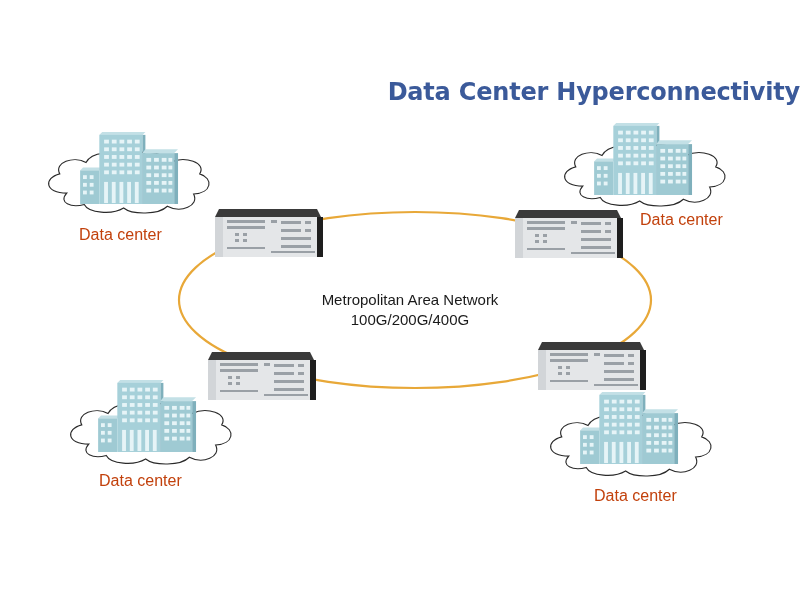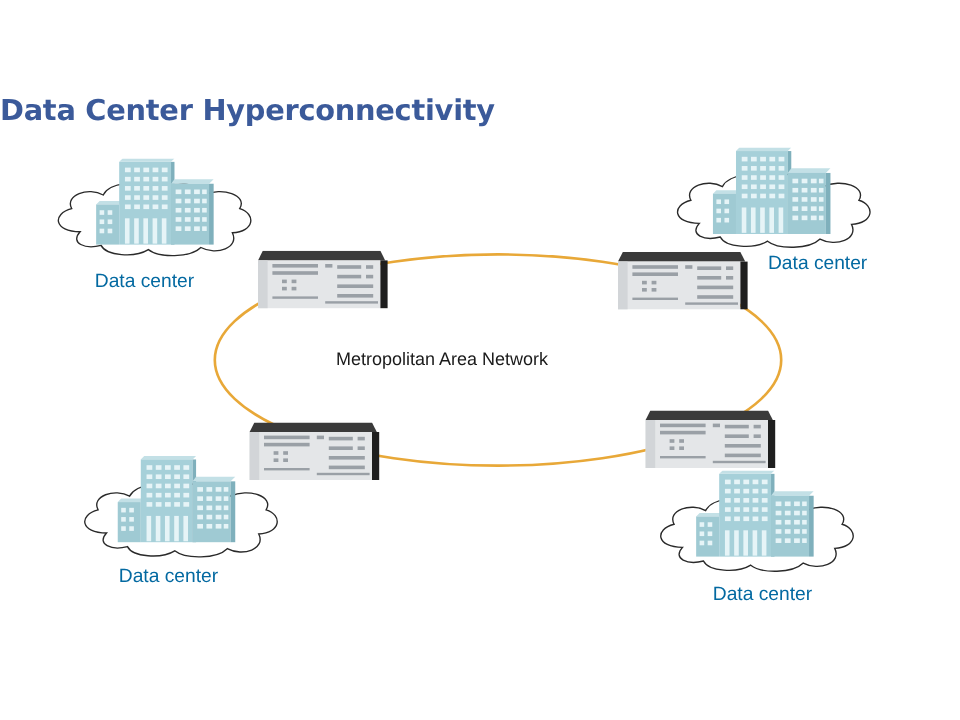--- a/index.html
+++ b/index.html
@@ -1,23 +1,23 @@
 <!DOCTYPE html>
 <html><head>
 <meta charset="utf-8">
 <style>
   html, body { margin: 0; padding: 0; background: #ffffff; }
   body { width: 800px; height: 600px; position: relative; overflow: hidden;
          font-family: "Liberation Sans", sans-serif; }
   #diagram { position: absolute; left: 0; top: 0; width: 800px; height: 600px; }
-  .title { position: absolute; left: 0; width: 800px; top: 78px; text-align: left;
+  .title { position: absolute; left: 0; width: 800px; top: 78px; text-align: right;
            font-family: "DejaVu Sans", sans-serif; font-weight: bold; font-size: 24px;
            color: #3b5a9a; letter-spacing: -0.2px; }
-  .label { position: absolute; font-size: 16px; color: #0369a1; white-space: nowrap; }
-  .center-text { position: absolute; left: 280px; width: 260px; top: 290px; text-align: left;
+  .label { position: absolute; font-size: 16px; color: #c2410c; white-space: nowrap; }
+  .center-text { position: absolute; left: 280px; width: 260px; top: 290px; text-align: center;
                  font-size: 15px; line-height: 20px; color: #1a1a1a; }
 </style>
 </head>
 <body>
 
 <svg id="diagram" viewBox="0 0 800 600" xmlns="http://www.w3.org/2000/svg">
   <defs>
 
     <symbol id="cloud" viewBox="0 0 200 80">
       <path d="M30,55 C5,55 3,38 22,33 C15,20 38,12 52,20 C58,8 85,5 95,16 C108,4 140,6 148,20
@@ -150,18 +150,19 @@
   <use href="#chassis" x="212" y="209" width="112" height="48"></use>
   <use href="#chassis" x="512" y="210" width="112" height="48"></use>
   <use href="#chassis" x="205" y="352" width="112" height="48"></use>
   <use href="#chassis" x="535" y="342" width="112" height="48"></use>
 </svg>
 
 <div class="title">Data Center Hyperconnectivity</div>
 
 <div class="center-text">
   <div>Metropolitan Area Network</div>
+  <div>100G/200G/400G</div>
 </div>
 
 <div class="label" style="left:79px; top:226px;">Data center</div>
 <div class="label" style="left:640px; top:211px;">Data center</div>
 <div class="label" style="left:99px; top:472px;">Data center</div>
 <div class="label" style="left:594px; top:487px;">Data center</div>
 
 </body></html>

